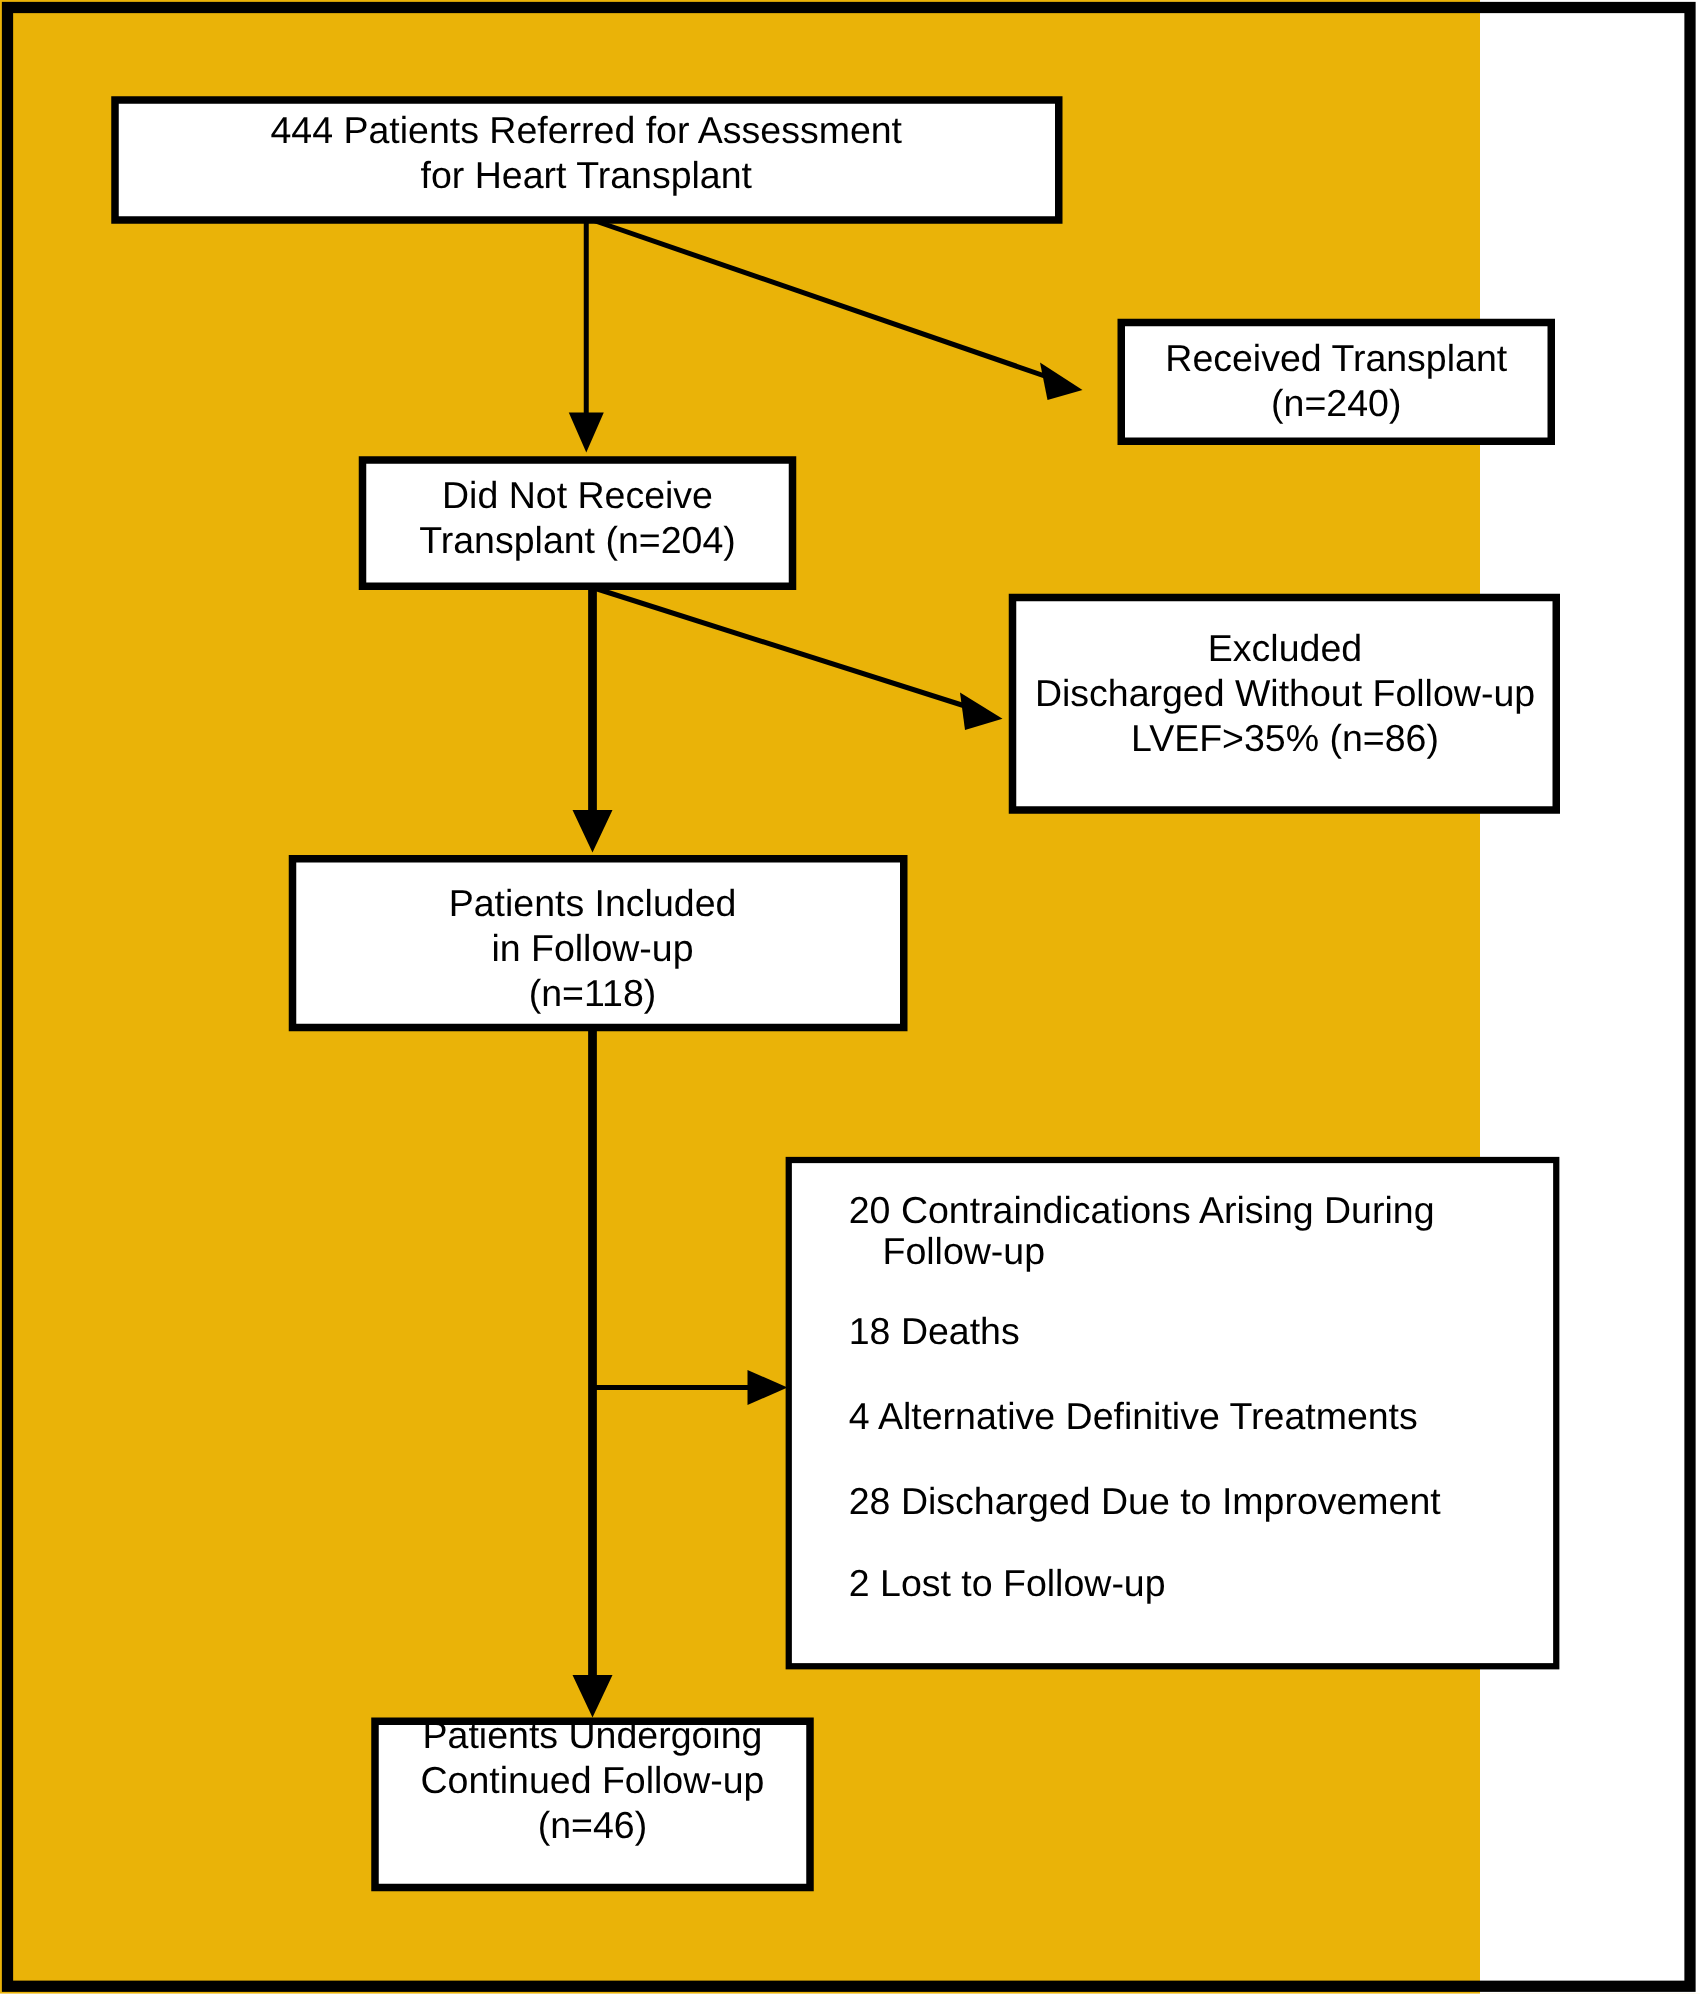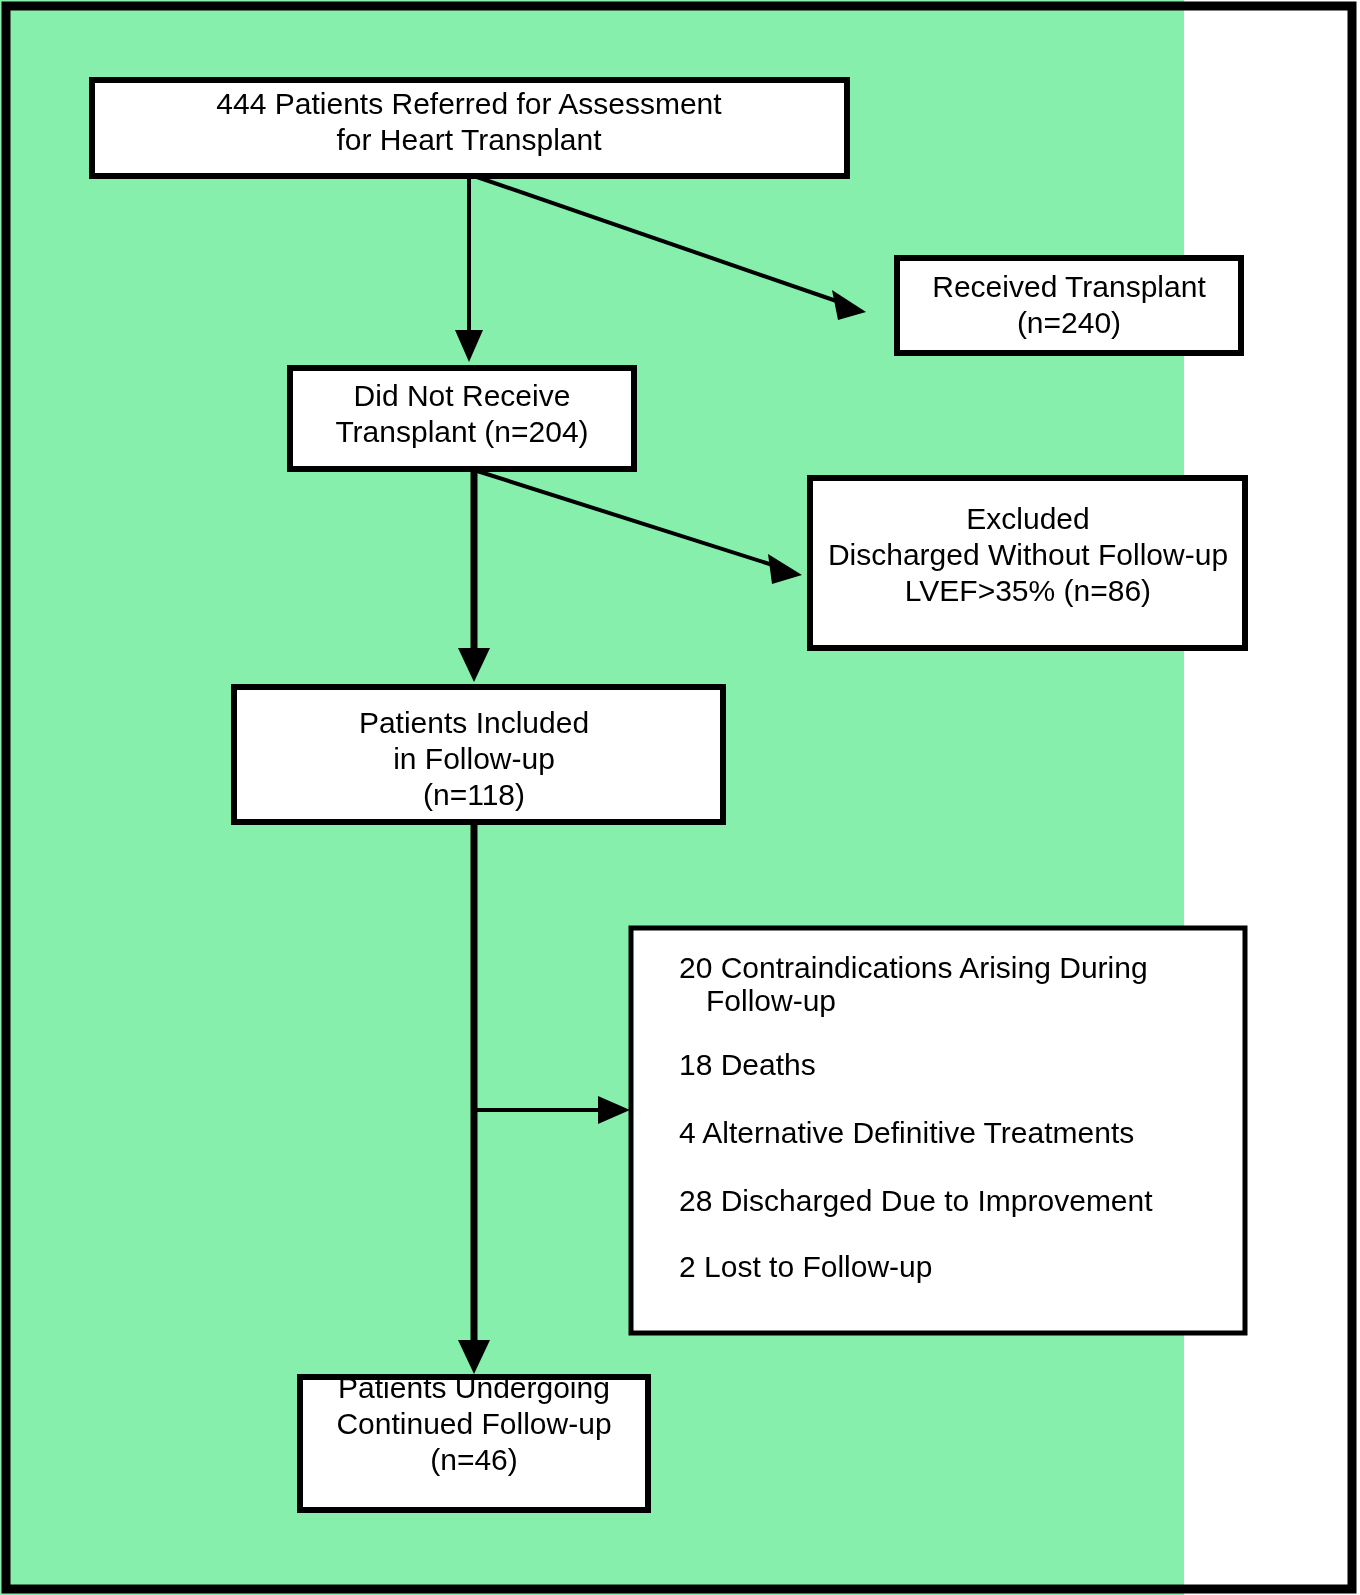--- a/index.html
+++ b/index.html
@@ -10,21 +10,21 @@
   body {
     width: 1360px;
     height: 1595px;
     font-family: "Liberation Sans", sans-serif;
     overflow: hidden;
   }
   #flowchart-root {
     position: relative;
     width: 1184px;
     height: 1595px;
-    background: #86efac;
+    background: #eab308;
   }
   svg.diagram {
     display: block;
     width: 1360px;
     height: 1595px;
   }
   .outer-frame {
     fill: none;
     stroke: #000000;
     stroke-width: 9;

